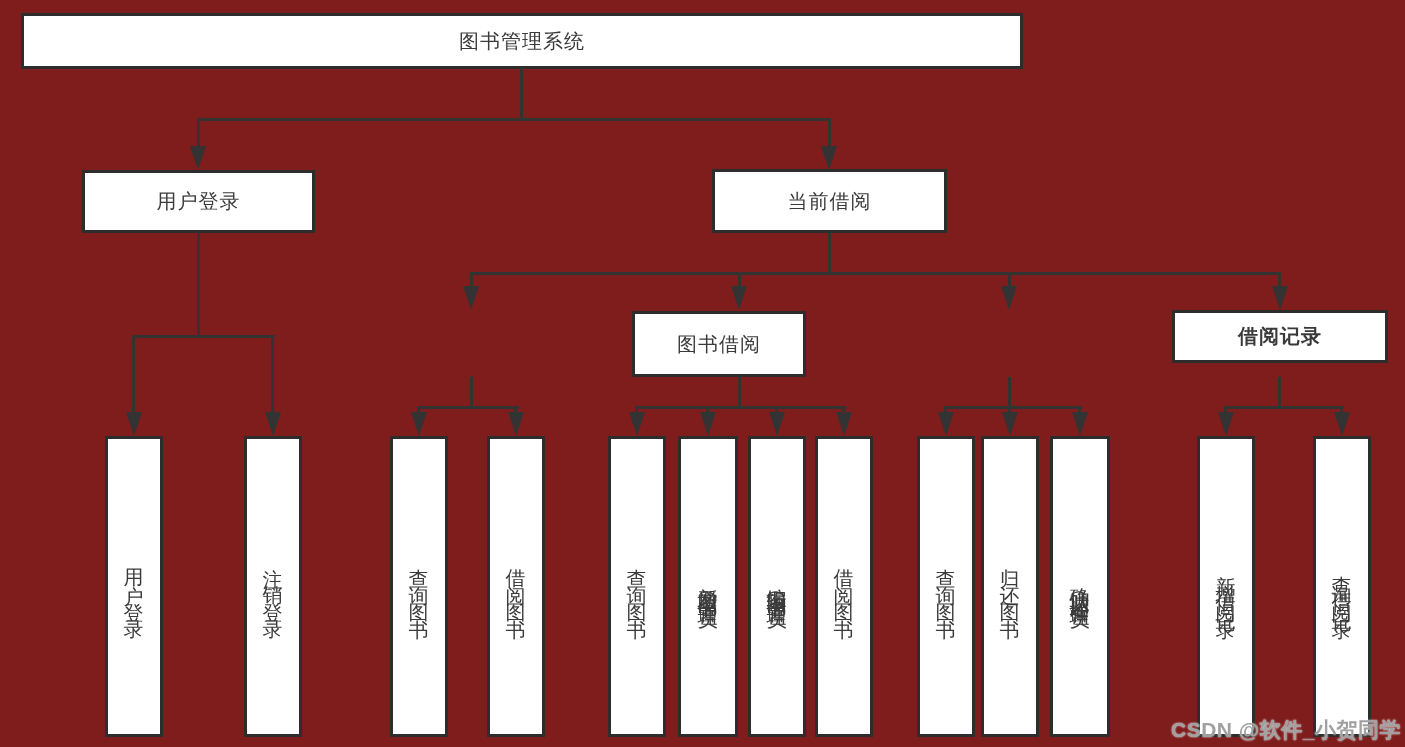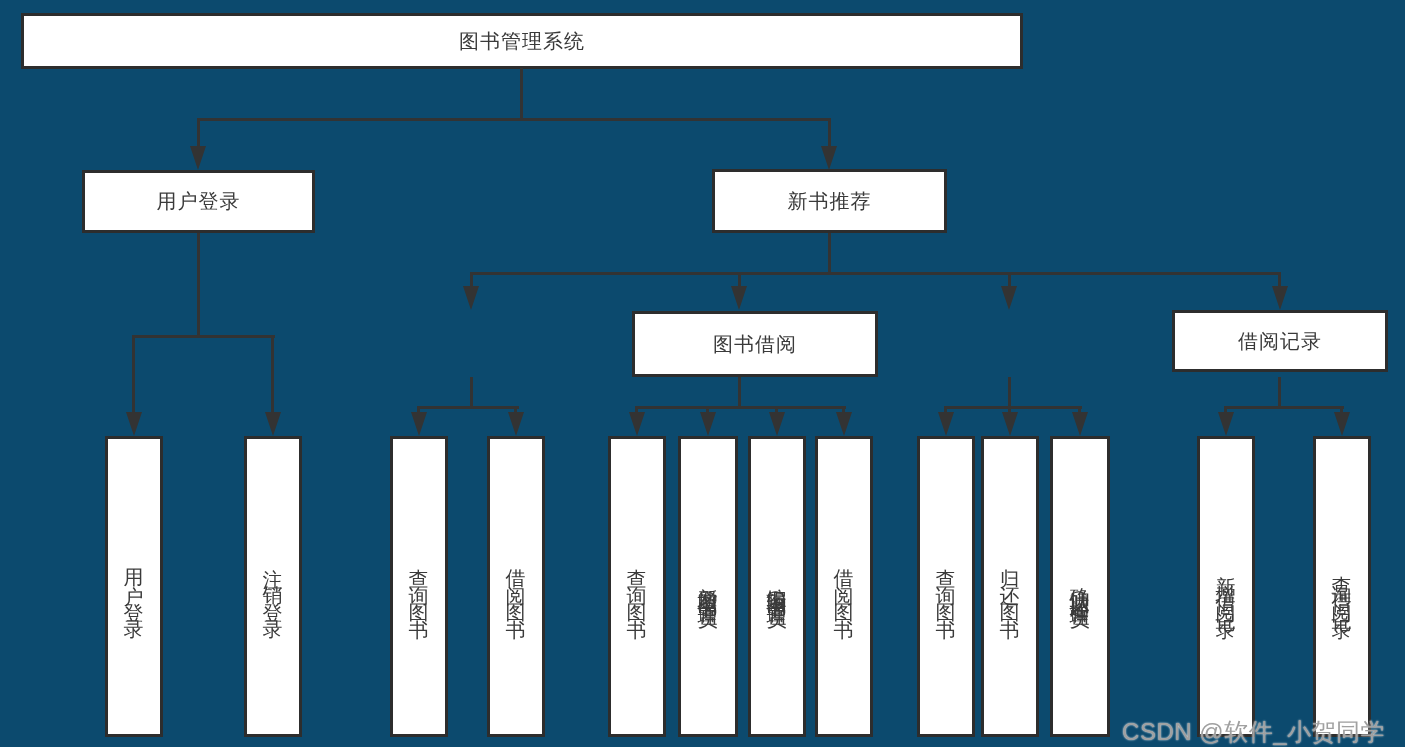--- a/index.html
+++ b/index.html
@@ -5,21 +5,21 @@
   html, body { margin: 0; padding: 0; }
   body {
     width: 1405px; height: 747px;
     background: #ffffff;
     font-family: "Liberation Sans", "DejaVu Sans", sans-serif;
     overflow: hidden;
   }
   .canvas {
     position: relative;
     width: 1405px; height: 747px;
-    background: #0c4a6e;
+    background: #7f1d1d;
   }
   .node {
     position: absolute;
     box-sizing: border-box;
     background: #ffffff;
     border: 3px solid #2d2d2d;
     display: flex;
     align-items: center;
     justify-content: center;
     color: #3a3a3a;
@@ -46,39 +46,40 @@
   .arrow {
     position: absolute;
     width: 0; height: 0;
     border-left: 8px solid transparent;
     border-right: 8px solid transparent;
     border-top: 24px solid #333333;
   }
   .watermark {
     position: absolute;
     top: 716px;
-    right: 20px;
-    font-size: 24px;
+    right: 4px;
+    font-size: 21px;
     color: #a0a0a0;
     letter-spacing: 0.5px;
     text-shadow: 0 0 2px #ffffff;
+    font-weight: bold;
   }
 </style>
 </head>
 <body>
 
 <div class="canvas">
 
   <div class="node" style="left:21px; top:13px; width:1002px; height:56px;">图书管理系统</div>
 
   <div class="node" style="left:82px; top:170px; width:233px; height:63px;">用户登录</div>
-  <div class="node" style="left:712px; top:169px; width:235px; height:64px;">新书推荐</div>
+  <div class="node" style="left:712px; top:169px; width:235px; height:64px;">当前借阅</div>
 
-  <div class="node" style="left:632px; top:311px; width:246px; height:66px;">图书借阅</div>
-  <div class="node" style="left:1172px; top:310px; width:216px; height:62px;">借阅记录</div>
+  <div class="node" style="left:632px; top:311px; width:174px; height:66px;">图书借阅</div>
+  <div class="node" style="left:1172px; top:310px; width:216px; height:53px;font-weight:bold;">借阅记录</div>
 
   <div class="node leaf ls-4" style="left:105px; top:436px; width:58px; height:301px;">用户登录</div>
   <div class="node leaf ls-4" style="left:244px; top:436px; width:58px; height:301px;">注销登录</div>
 
   <div class="node leaf ls-4" style="left:390px; top:436px; width:58px; height:301px;">查询图书</div>
   <div class="node leaf ls-4" style="left:487px; top:436px; width:58px; height:301px;">借阅图书</div>
 
   <div class="node leaf ls-4" style="left:608px; top:436px; width:58px; height:301px;">查询图书</div>
   <div class="node leaf ls-9" style="left:678px; top:436px; width:60px; height:301px;">新增图书（管理员）</div>
   <div class="node leaf ls-9" style="left:748px; top:436px; width:58px; height:301px;">编辑图书（管理员）</div>

